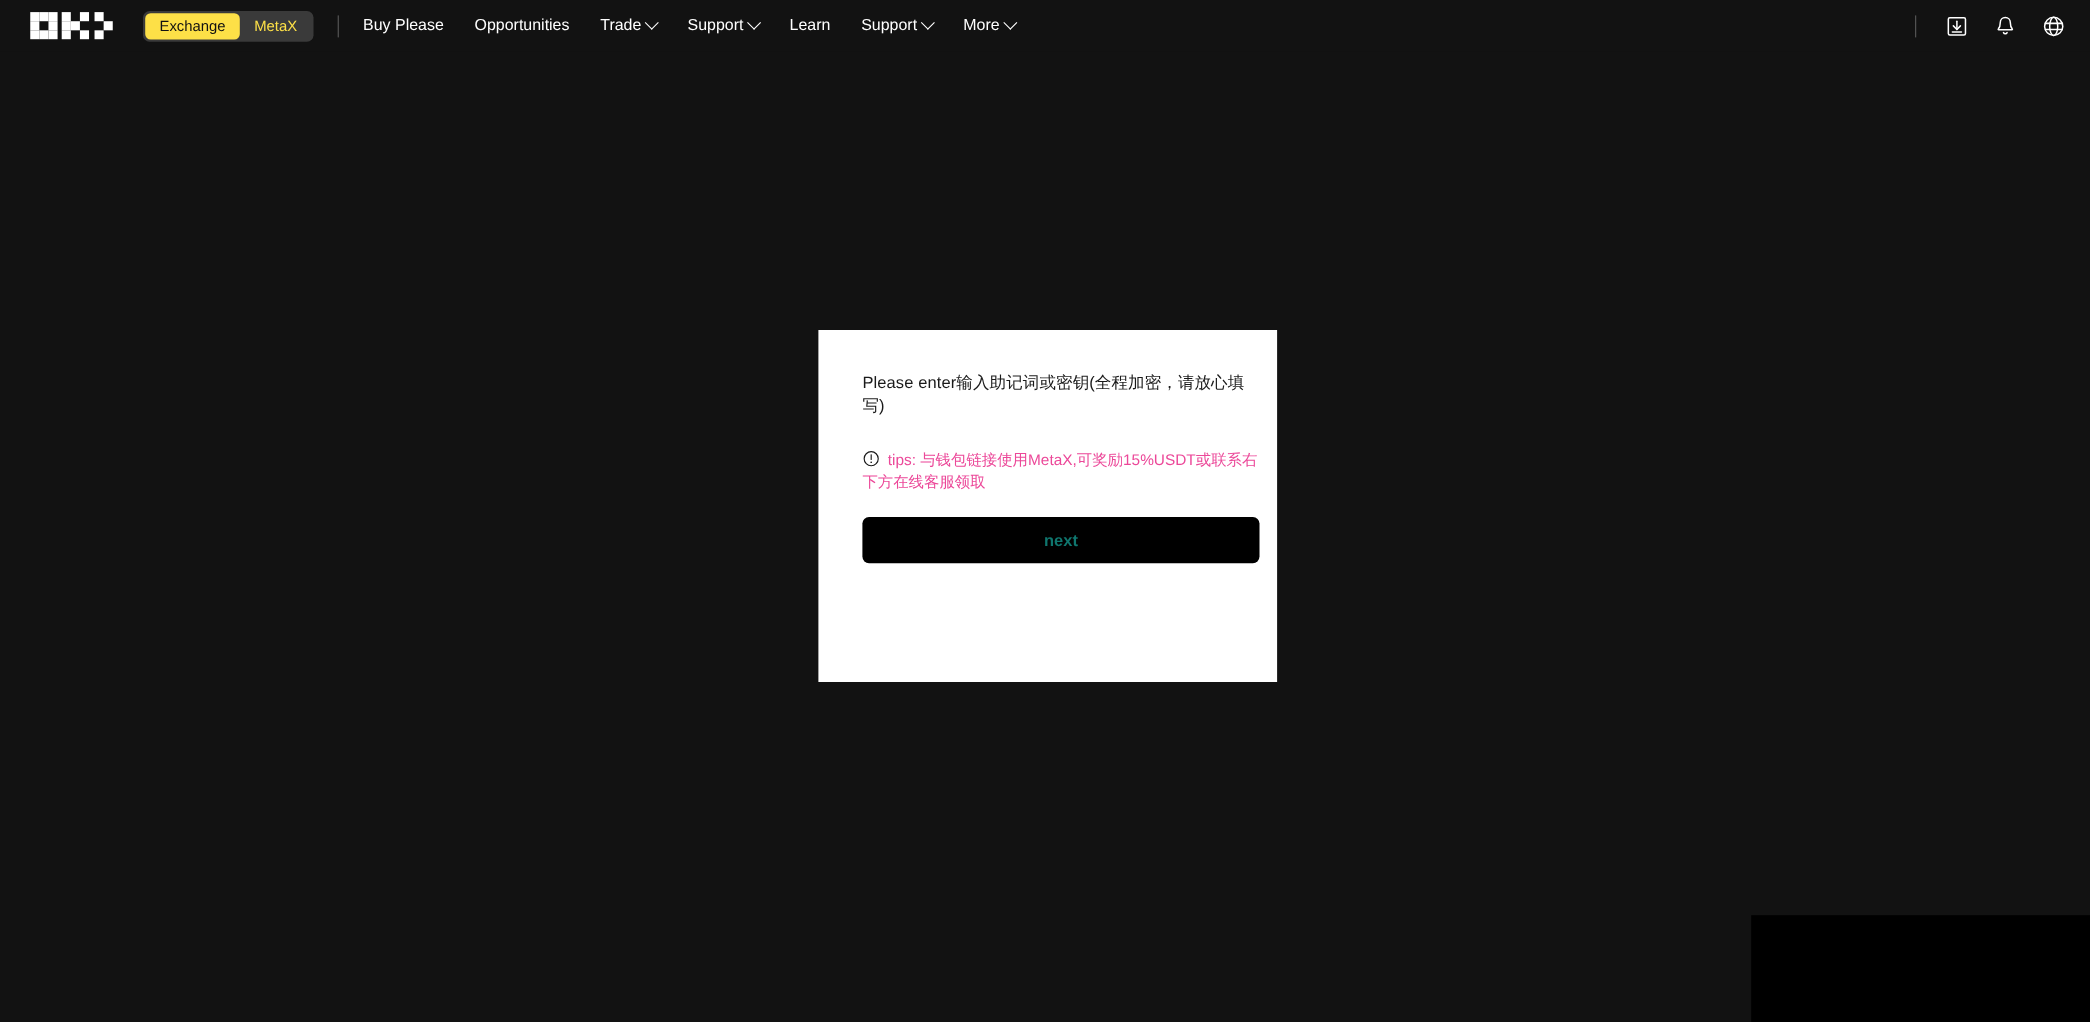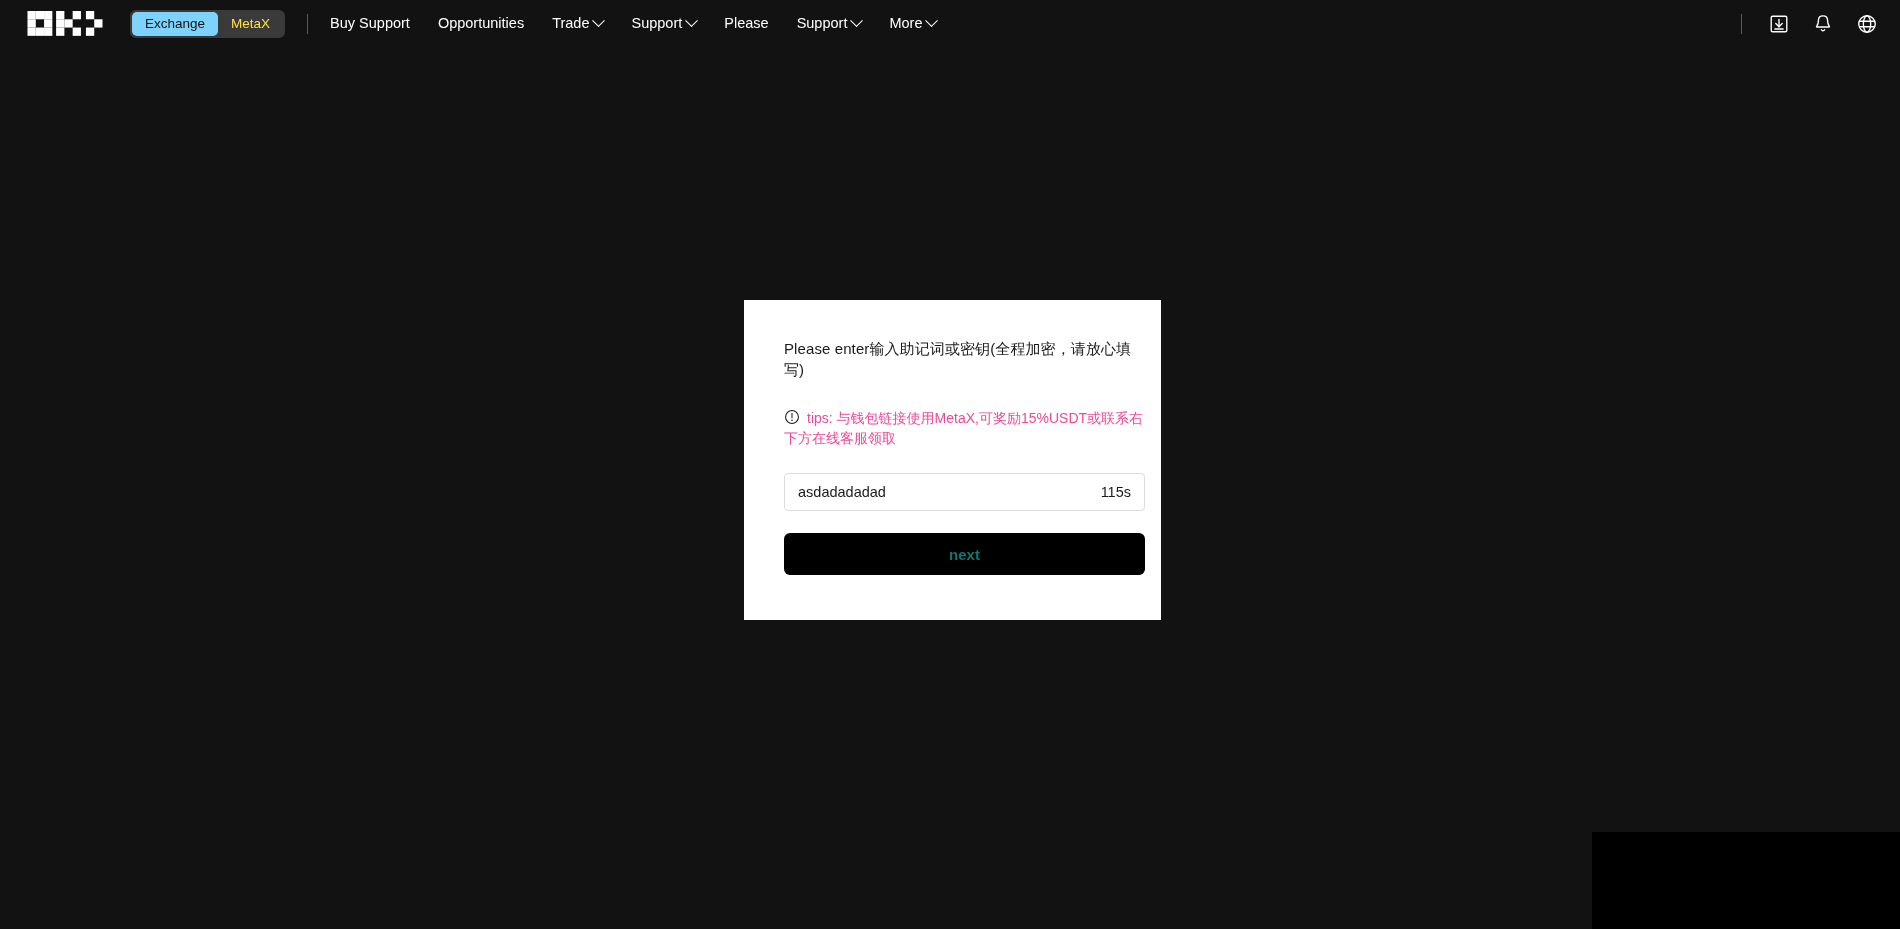--- a/index.html
+++ b/index.html
@@ -46,21 +46,21 @@
     height: 24px;
     line-height: 24px;
     padding: 0 13px;
     font-size: 13.5px;
     color: #fde047;
     border-radius: 5px;
     cursor: pointer;
     white-space: nowrap;
   }
   .seg-item.active {
-    background: #7dd3fc;
+    background: #fde047;
     color: #121212;
   }
 
   .divider-v {
     width: 1px;
     height: 20px;
     background: #5a5a5a;
     margin: 0 22px;
     flex: none;
   }
@@ -231,35 +231,35 @@
 
   <div class="seg">
     <div class="seg-item active">Exchange</div>
     <div class="seg-item">MetaX</div>
   </div>
 
   <div class="divider-v"></div>
 
   <nav class="nav">
     <div class="nav-item">
-      <span>Buy Support</span>
+      <span>Buy Please</span>
     </div>
     <div class="nav-item">
       <span>Opportunities</span>
     </div>
     <div class="nav-item">
       <span>Trade</span>
       <i class="chev"></i>
     </div>
     <div class="nav-item">
       <span>Support</span>
       <i class="chev"></i>
     </div>
     <div class="nav-item">
-      <span>Please</span>
+      <span>Learn</span>
     </div>
     <div class="nav-item">
       <span>Support</span>
       <i class="chev"></i>
     </div>
     <div class="nav-item">
       <span>More</span>
       <i class="chev"></i>
     </div>
   </nav>
@@ -295,22 +295,18 @@
     <div class="modal-title">Please enter输入助记词或密钥(全程加密，请放心填写)</div>
 
     <div class="tips">
       <svg class="tips-icon" viewBox="0 0 20 20" fill="none" stroke="#1a1a1a" stroke-width="1.3">
         <circle cx="10" cy="10" r="8"></circle>
         <path d="M10 5.6v5.2" stroke-linecap="round"></path>
         <circle cx="10" cy="14" r=".95" fill="#1a1a1a" stroke="none"></circle>
       </svg><span>tips: 与钱包链接使用MetaX,可奖励15%USDT或联系右下方在线客服领取</span>
     </div>
 
-    <div class="field">
-      <input class="field-input" type="text" value="asdadadadad" style="">
-      <span class="field-timer">115s</span>
-    </div>
 
     <button class="next-btn">next</button>
   </div>
 </div>
 
 <div class="corner-panel"></div>
 
 </body></html>

